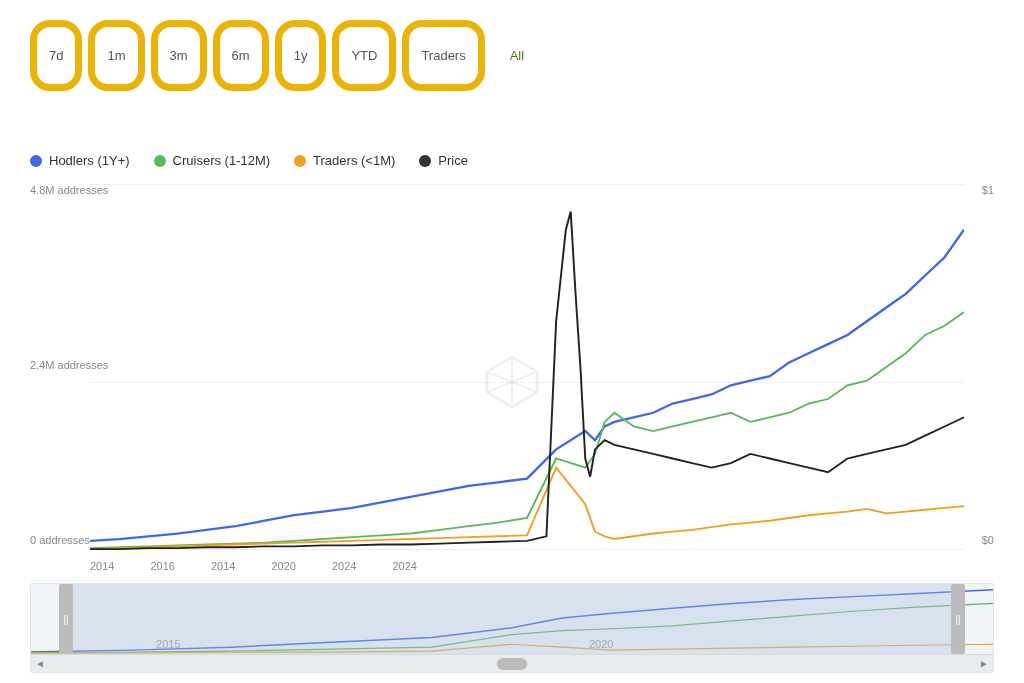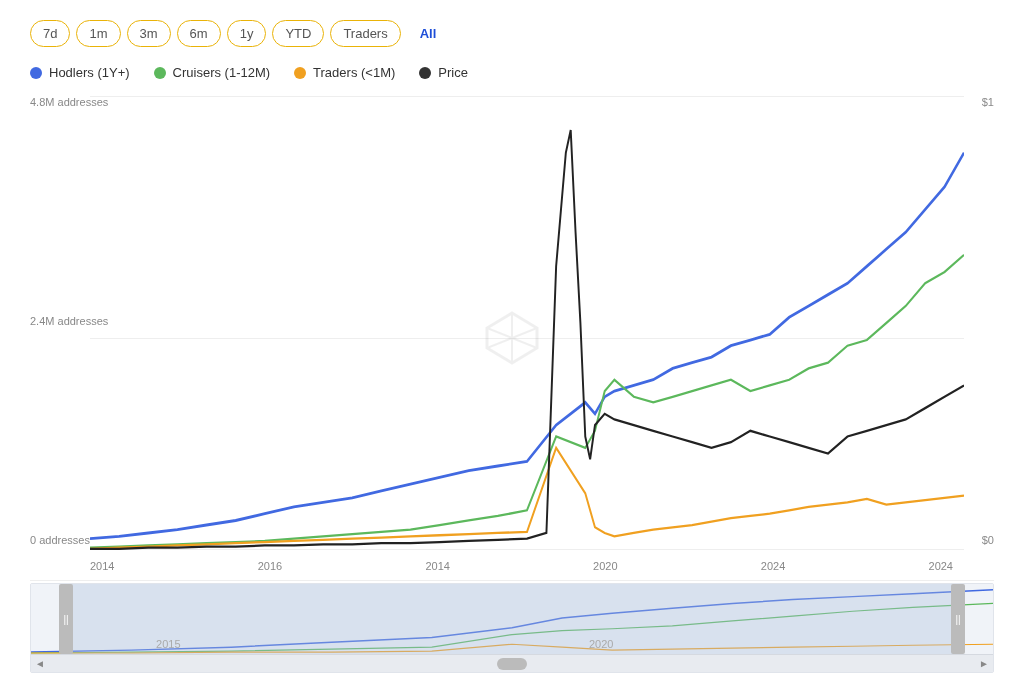--- a/index.html
+++ b/index.html
@@ -20,40 +20,41 @@
       flex-direction: column;
     }
     
     .time-filters {
       display: flex;
       align-items: center;
       gap: 6px;
       margin-bottom: 18px;
     }
     .time-btn {
-      padding: 5px 12px;
-      border: 1px solid #eab308;
+      padding: 21px 12px;
+      border: 7px solid #eab308;
       border-radius: 20px;
       background: #fff;
       color: #555;
       font-size: 13px;
       cursor: pointer;
     }
     .time-btn.active {
-      font-weight: 700;
-      color: #1d4ed8;
+      font-weight: 400;
+      color: #4d7c0f;
       border-color: transparent;
       background: transparent;
     }
     
     .legend {
       display: flex;
       align-items: flex-start;
       gap: 24px;
       margin-bottom: 16px;
+      margin-top: 44px;
     }
     .legend-item {
       display: flex;
       align-items: center;
       gap: 7px;
       font-size: 13px;
       color: #333;
     }
     .legend-dot {
       width: 12px;
@@ -94,23 +95,22 @@
       justify-content: space-between;
       font-size: 11px;
       color: #888;
       text-align: right;
       padding-bottom: 4px;
     }
     .x-axis {
       position: absolute;
       bottom: 8px;
       left: 60px;
-      right: 41px;
-      display: flex;
-      justify-content: space-between;
+      right: 22px;
+      display: flex;
       font-size: 11px;
       color: #888;
       gap: 36px;
     }
     .grid-line {
       position: absolute;
       left: 60px;
       right: 30px;
       height: 1px;
       background: #eee;

